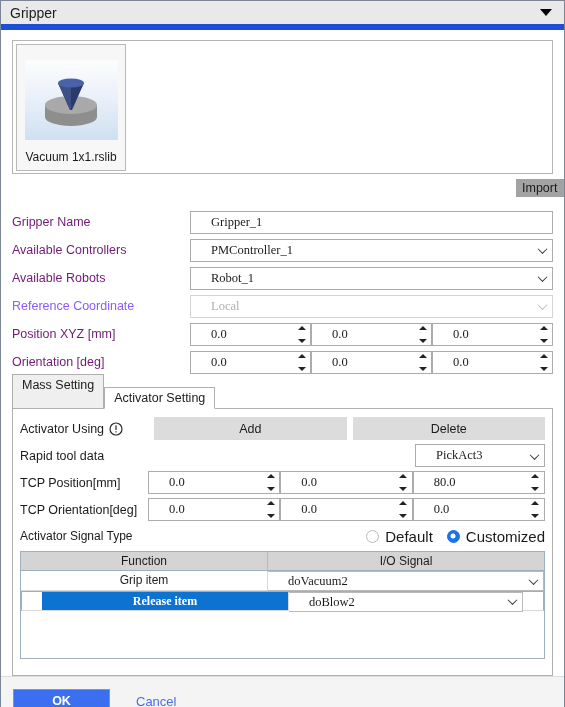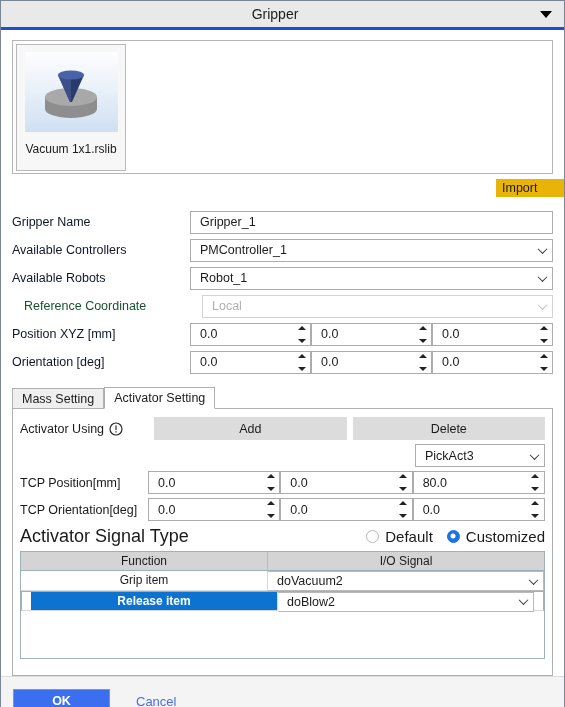--- a/index.html
+++ b/index.html
@@ -16,24 +16,23 @@
     width:565px; height:707px;
     border:1px solid #7a8596;
     background:#ffffff;
     display:flex; flex-direction:column;
     position:relative;
   }
   
   .titlebar {
     height:29px; min-height:29px;
     background:#e9e9e9;
-    border-bottom:3px solid #1d4ed8;
+    border-bottom:6px solid #1d4ed8;
     display:flex; align-items:center;
     padding:0 10px 0 9px;
-    text-align:center;
   }
   .titlebar .title { font-size:14px; color:#1d1d1d; flex:1; }
   .caret-down {
     width:0;height:0;
     border-left:6px solid transparent;
     border-right:6px solid transparent;
     border-top:7px solid #000;
     margin-right:2px;
   }
   
@@ -46,59 +45,59 @@
     border:1px solid #b5b5b5;
     background:#ffffff;
     padding:3px;
   }
   .lib-card {
     width:110px; height:127px;
     border:1px solid #b9b9b9;
     background:#f7f7f7;
     display:flex; flex-direction:column;
     align-items:center;
-    padding-top:7px;
+    padding-top:15px;
   }
   .thumb {
     width:93px; height:80px;
     background:linear-gradient(#fdfdfe 0%,#eaf1f9 45%,#cfe0f2 100%);
     position:relative;
   }
   .thumb svg { display:block; }
   .lib-name { font-size:12px; color:#1b1b1b; margin-top:10px; }
 
   .import-row { height:22px; display:flex; justify-content:flex-end; align-items:center; margin-top:3px; }
   .import-btn {
-    background:#eab308;
+    background:#a3a3a3;
     border:none;
     font-family:inherit;
     font-size:12.5px;
     color:#1b1b1b;
     padding:2px 1px 2px 6px;
     margin-right:-11px;
-    width:68px;
+    width:48px;
     text-align:left;
     overflow:hidden;
     white-space:nowrap;
   }
 
   
   .form { margin-top:9px; }
   .row { display:flex; align-items:center; height:28px; }
-  .row .lbl { width:178px; font-size:12.5px; color:#0f172a; }
-  .row .lbl.dim { color:#14532d;margin-left:12px; }
+  .row .lbl { width:178px; font-size:12.5px; color:#701a75; }
+  .row .lbl.dim { color:#8b5cf6; }
 
   .txt, .sel {
     height:23px;
     border:1px solid #acacac;
     background:#fff;
-    font-family:Liberation Sans, sans-serif;
+    font-family:Liberation Serif, serif;
     font-size:12.5px;
     color:#1b1b1b;
-    padding:0 9px;
+    padding:0 20px;
     outline:none;
     width:100%;
   }
   .field { position:relative; flex:1; }
   .field.dim .sel { color:#b0b0b0; border-color:#d4d4d4; }
   .chev {
     position:absolute; right:7px; top:50%;
     margin-top:-3px;
     width:7px; height:7px;
     border-right:1.6px solid #3a3a3a;
@@ -118,21 +117,21 @@
     display:flex; flex-direction:column;
     justify-content:space-between; align-items:center;
     pointer-events:none;
   }
   .spin .up { width:0;height:0;border-left:4px solid transparent;border-right:4px solid transparent;border-bottom:4px solid #222; }
   .spin .dn { width:0;height:0;border-left:4px solid transparent;border-right:4px solid transparent;border-top:4px solid #222; }
 
   
   .tabstrip { display:flex; margin-top:10px; align-items:flex-end; height:22px; }
   .tab {
-    height:20px;
+    height:34px;
     padding:0 9px;
     font-size:12.5px;
     line-height:20px;
     border:1px solid #b0b0b0;
     background:#efefef;
     color:#1b1b1b;
     border-bottom:none;
     position:relative;
   }
   .tab.active {
@@ -169,21 +168,21 @@
   }
   .gap6 { width:6px; }
 
   .rapid-spacer { flex:1; }
   .rapid-sel { width:130px; position:relative; }
 
   .tcp-lbl { width:128px; font-size:12.5px; }
 
   
   .sig-row { display:flex; align-items:center; height:26px; }
-  .sig-row .slbl { font-size:18px; flex:1; }
+  .sig-row .slbl { font-size:12px; flex:1; }
   .radio-wrap { display:flex; align-items:center; gap:6px; margin-left:14px; font-size:15px; }
   .radio { width:13px; height:13px; border-radius:50%; border:1.6px solid #b9b9b9; background:#fff; position:relative; }
   .radio.on { border-color:#1a73e8; background:#1a73e8; }
   .radio.on::after {
     content:""; position:absolute; left:50%; top:50%;
     width:5px;height:5px;border-radius:50%;background:#fff;
     transform:translate(-50%,-50%);
   }
 
   
@@ -363,20 +362,21 @@
             </svg>
           </span>
         </span>
         <span class="gap6"></span>
         <button class="btn-gray">Add</button>
         <span class="gap6"></span>
         <button class="btn-gray">Delete</button>
       </div>
 
       <div class="arow">
+        <span class="albl">Rapid tool data</span>
         <span class="rapid-spacer"></span>
         <span class="rapid-sel">
           <input class="sel" type="text" readonly="" value="PickAct3" style="">
           <span class="chev"></span>
         </span>
       </div>
 
       <div class="arow">
         <span class="tcp-lbl">TCP Position[mm]</span>
         <span class="triple">

